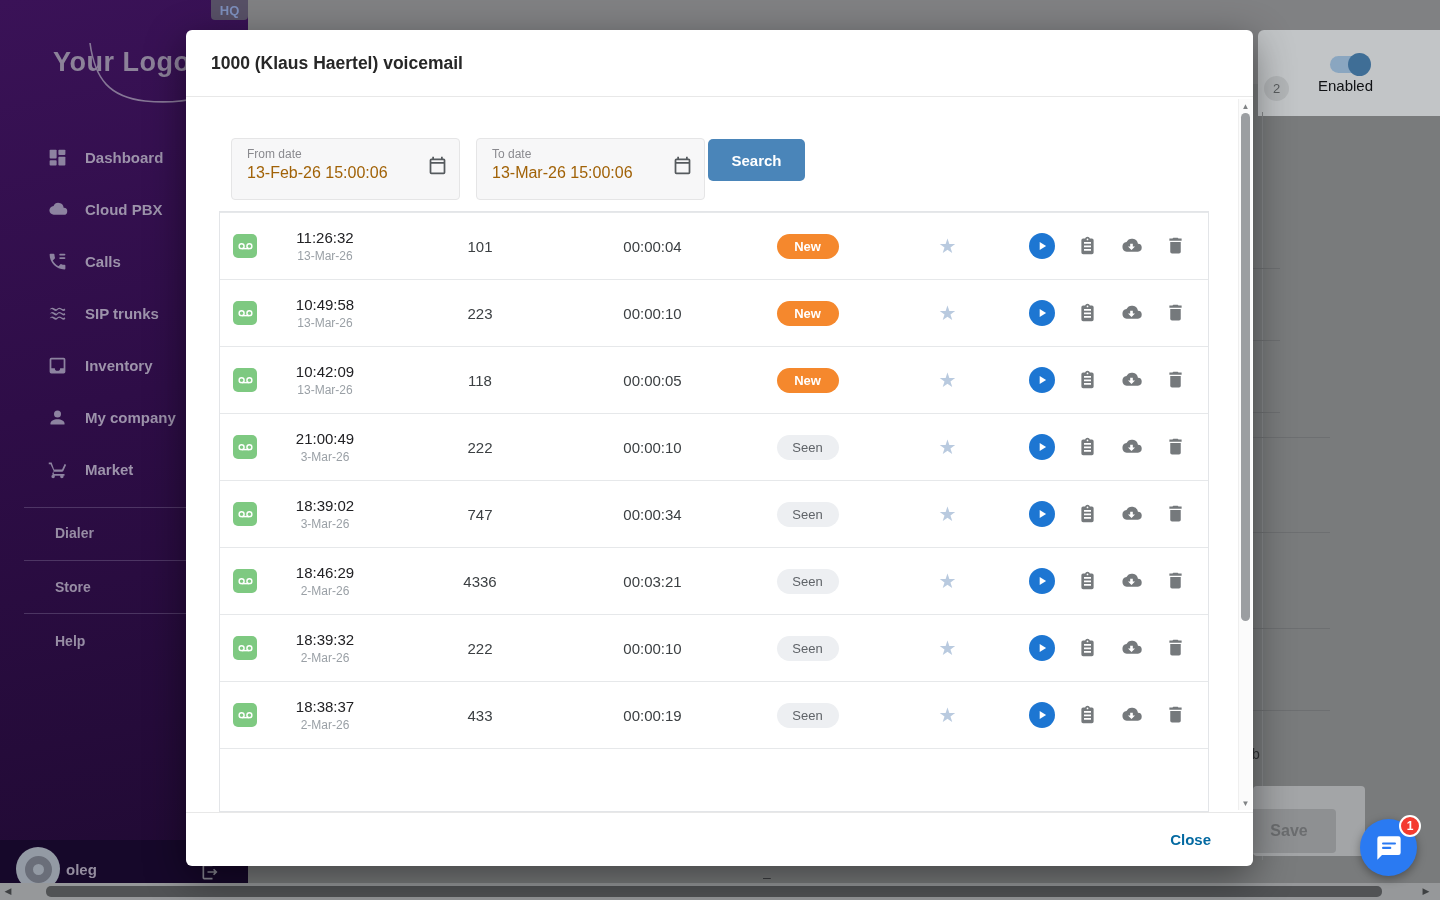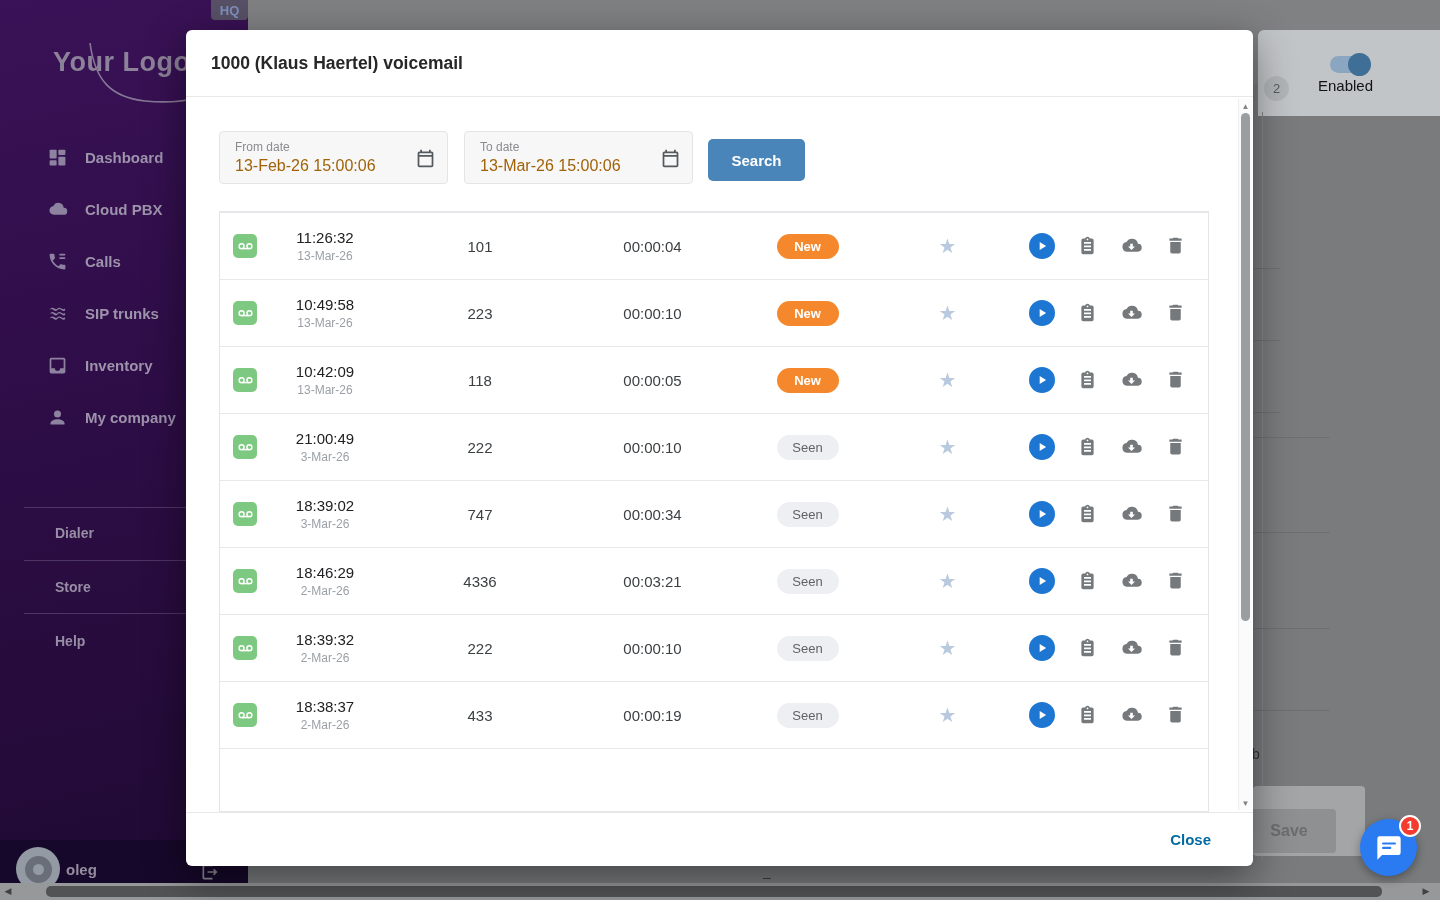--- a/index.html
+++ b/index.html
@@ -55,22 +55,22 @@
   
   .modal { position:absolute; left:186px; top:30px; width:1067px; height:836px; background:#ffffff;
            border-radius:6px; box-shadow:0 12px 40px rgba(0,0,0,.45); }
   .modal-header { position:absolute; left:0; top:0; width:100%; height:67px; border-bottom:1px solid #e8e8e8;
                   display:flex; align-items:center; padding-left:25px; }
   .modal-title { font-size:17.5px; font-weight:bold; color:#272727; }
   .modal-footer { position:absolute; left:0; top:782px; width:100%; height:54px; border-top:1px solid #e8e8e8;
                   display:flex; align-items:center; justify-content:flex-end; padding-right:42px; }
   .close-btn { background:none; border:none; color:#0369a1; font-size:15px; font-weight:bold; cursor:pointer; font-family:inherit; }
 
-  .date-box { position:absolute; top:101px; width:229px; height:53px; background:#f7f7f8; border:1px solid #e5e5e6; border-radius:4px;
-              padding:8px 12px 0 15px; cursor:pointer; }
+  .date-box { position:absolute; top:108px; width:229px; height:62px; background:#f7f7f8; border:1px solid #e5e5e6; border-radius:4px;
+              padding:8px 12px 0 15px; cursor:pointer;margin-left:12px; }
   .date-box .d-label { font-size:12px; color:#8a8a8f; }
   .date-box .d-value { font-size:16px; color:#a16207; margin-top:3px; }
   .date-box svg { position:absolute; right:11px; top:16px; width:21px; height:21px; fill:#555a5e; }
   .search-btn { position:absolute; left:522px; top:109px; width:97px; height:42px; background:#4a85b9; border:none; border-radius:5px;
                 color:#ffffff; font-size:15px; font-weight:bold; cursor:pointer; font-family:inherit; }
 
   .vtable { position:absolute; left:33px; top:181px; width:990px; height:601px; border:1px solid #e3e5e8; overflow:hidden; background:#fff; }
   .trow, .thead { display:grid; grid-template-columns:50px 110px 200px 145px 165px 115px 205px; align-items:center; }
   .thead { height:54px; }
   .thead > div { font-size:13px; font-weight:bold; color:#4a4d52; text-align:center; }
@@ -211,20 +211,26 @@
             <use href="#i-inventory"></use>
           </svg>
         <span class="nav-label">Inventory</span>
       </div>
       <div class="nav-item">
         <svg>
             <use href="#i-person"></use>
           </svg>
         <span class="nav-label">My company</span>
       </div>
+      <div class="nav-item">
+        <svg>
+            <use href="#i-cart"></use>
+          </svg>
+        <span class="nav-label">Market</span>
+      </div>
     </div>
 
     <div class="side-divider" style="top:507px"></div>
     <div class="nav2-item" style="top:525px">Dialer</div>
     <div class="side-divider" style="top:560px"></div>
     <div class="nav2-item" style="top:579px">Store</div>
     <div class="side-divider" style="top:613px"></div>
     <div class="nav2-item" style="top:633px">Help</div>
 
     <div class="side-footer"></div>

